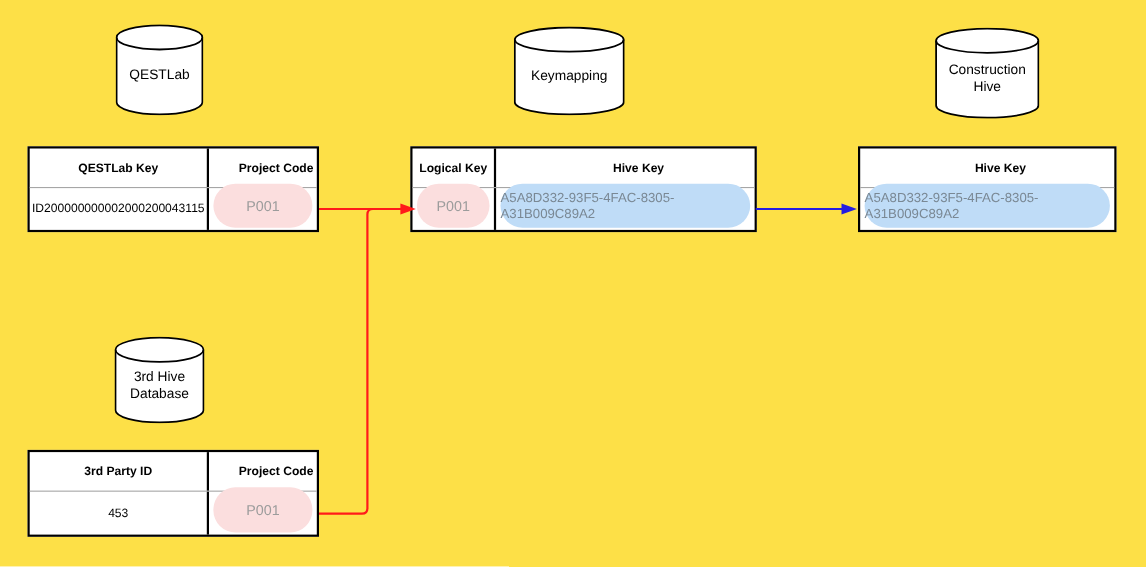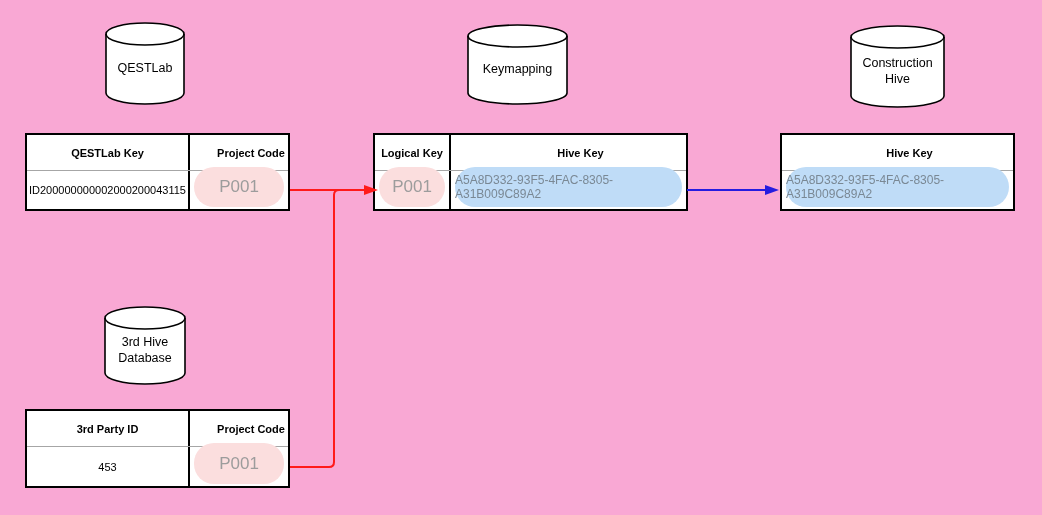--- a/index.html
+++ b/index.html
@@ -1,19 +1,19 @@
 <!DOCTYPE html>
 <html><head>
 <meta charset="utf-8">
 <style>
   html,body{margin:0;padding:0;background:#ffffff;}
   .canvas{
     position:relative;
     width:1042px;height:515px;
-    background:#f9a8d4;
+    background:#fde047;
     font-family:"Liberation Sans", sans-serif;
     overflow:hidden;
   }
   .connector-layer{position:absolute;left:0;top:0;z-index:3;pointer-events:none;}
 
   
   .cyl{position:absolute;z-index:2;}
   .cyl svg{position:absolute;left:0;top:0;}
   .cyl-label{
     position:absolute;left:0;right:0;top:0;bottom:0;
@@ -39,21 +39,21 @@
     position:relative;
     display:flex;align-items:center;justify-content:center;
     font-size:11px;color:#000;box-sizing:border-box;
   }
   .bdr{border-right:2px solid #000;}
   .flex1{flex:1;padding-left:24px;}
   .pill{
     position:absolute;left:4px;right:4px;top:-4px;bottom:2px;
     border-radius:20px;z-index:1;
     display:flex;align-items:center;justify-content:center;
-    font-size:17px;
+    font-size:13px;
   }
   .pill-wide{font-size:12px;}
 </style>
 </head>
 <body>
 
 <div class="canvas">
 
   <svg class="connector-layer" width="1042" height="515" viewBox="0 0 1042 515">
     <path d="M290,190 L365,190" fill="none" stroke-width="2" stroke="#FF1A1A"></path>

